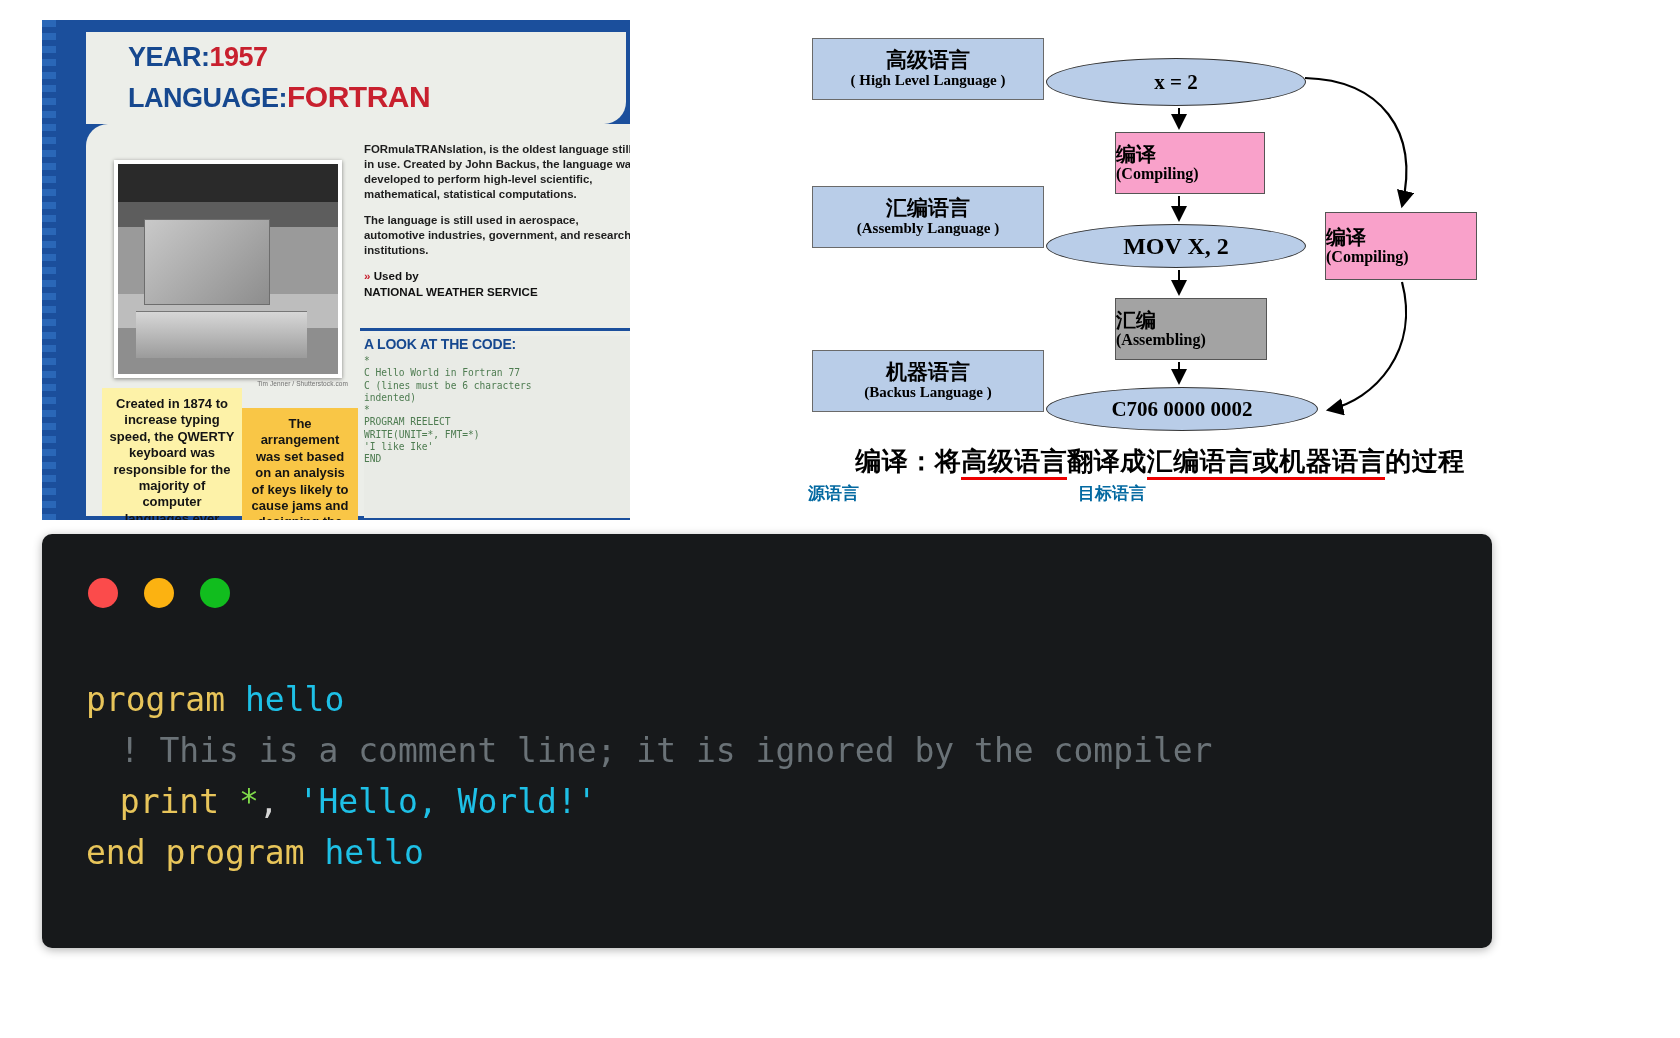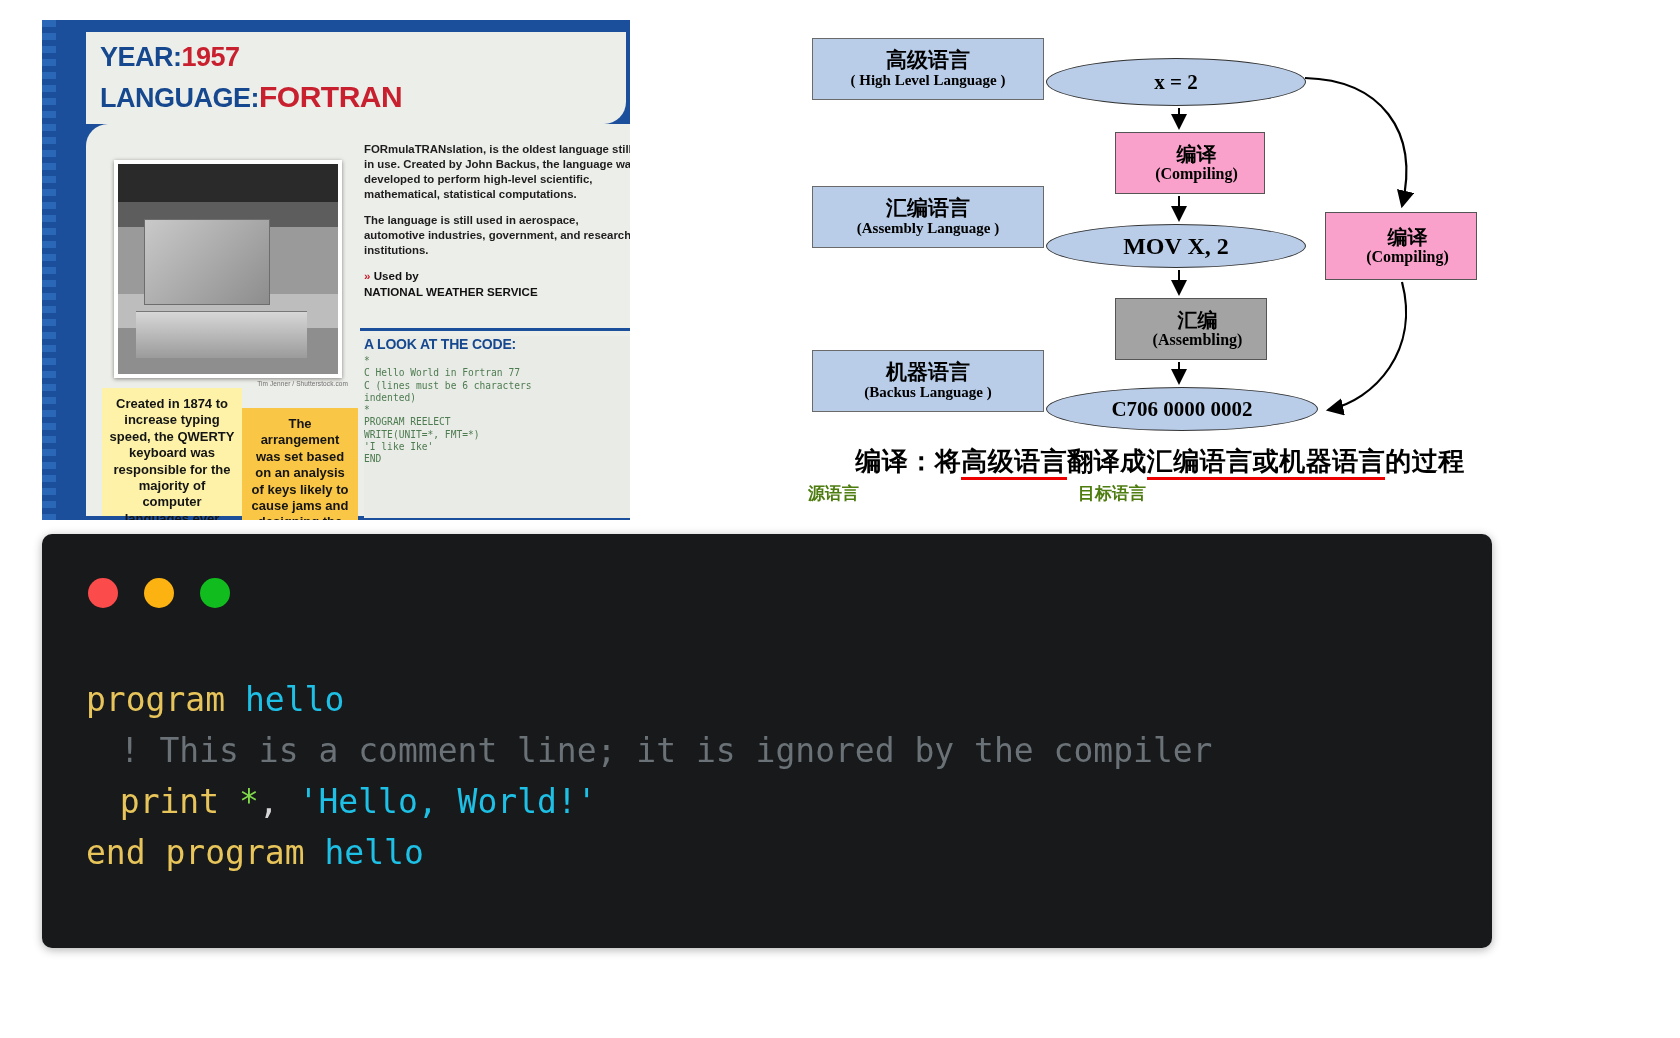--- a/index.html
+++ b/index.html
@@ -29,21 +29,21 @@
   .info-card-2 {
     position:absolute; left:44px; top:104px; width:544px; height:392px;
     background:#eceee9; border-radius: 22px 0 0 0;
   }
   .year-line, .lang-line {
     position:absolute; left:58px; font-weight:800; letter-spacing:-0.5px;
     font-family:"Liberation Sans", sans-serif; white-space:nowrap;
   }
   .year-line { top:22px; font-size:27px; }
   .lang-line { top:60px; font-size:27px; }
-  .lbl-blue { color:#16488f; }
+  .lbl-blue { color:#16488f;margin-left:28px; }
   .val-red { color:#c8202e; }
   .lang-line .val-red { font-size:30px; }
 
   .machine-photo {
     position:absolute; left:72px; top:140px; width:228px; height:218px;
     background:#ffffff; border:4px solid #fff; box-shadow:0 1px 4px rgba(0,0,0,.45);
     overflow:hidden;
   }
   .photo-inner {
     position:absolute; inset:0;
@@ -113,39 +113,39 @@
     position:absolute; background:#b9cde8; border:1.6px solid #333;
     border-radius:50%; display:flex; align-items:center; justify-content:center;
     font-family:"Liberation Serif", serif; font-weight:700; color:#000;
   }
   .ell-x    { left:386px; top:38px;  width:260px; height:48px; font-size:21px; }
   .ell-mov  { left:386px; top:204px; width:260px; height:44px; font-size:24px; }
   .ell-c706 { left:386px; top:367px; width:272px; height:44px; font-size:21px; }
 
   .proc {
     position:absolute; border:1.6px solid #555;
-    display:flex; flex-direction:column; align-items:center; justify-content:center;
-    font-family:"Liberation Serif", serif; color:#000;padding-left:13px;
+    display:flex; flex-direction:column; align-items:flex-start; justify-content:center;
+    font-family:"Liberation Serif", serif; color:#000;
   }
   .proc .cn { font-size:20px; font-weight:700; line-height:1.05; }
   .proc .en { font-size:16px; font-weight:700; line-height:1.1; }
   .proc-compile { left:455px; top:112px; width:150px; height:62px; background:#f9a1ca; }
   .proc-assemble{ left:455px; top:278px; width:152px; height:62px; background:#a3a3a3; }
   .proc-compile-right { left:665px; top:192px; width:152px; height:68px; background:#f9a1ca; }
 
   .arrows { position:absolute; left:0; top:0; width:1000px; height:500px; overflow:visible; }
 
   .caption {
     position:absolute; left:0; top:424px; width:1000px;
     font-family:"Liberation Serif", serif; font-size:26px; font-weight:700; color:#000;
     text-align:center; letter-spacing:.5px; white-space:nowrap;
   }
   .u-red { border-bottom:3px solid #ee0000; padding-bottom:1px; }
   .red-note {
-    position:absolute; color:#4d7c0f; font-family:"Liberation Serif", serif;
+    position:absolute; color:#0369a1; font-family:"Liberation Serif", serif;
     font-size:17px; font-weight:700; white-space:nowrap;
   }
   .red-src { left:148px; top:462px; }
   .red-tgt { left:418px; top:462px; }
 
   
   .code-window{
     position:absolute; left:42px; top:534px; width:1450px; height:414px;
     background:#17191b; border-radius:10px; box-shadow:0 2px 10px rgba(0,0,0,.3);padding-left:40px;
   }

